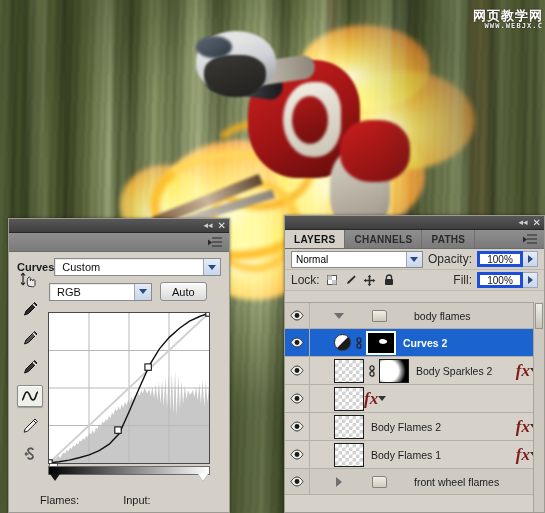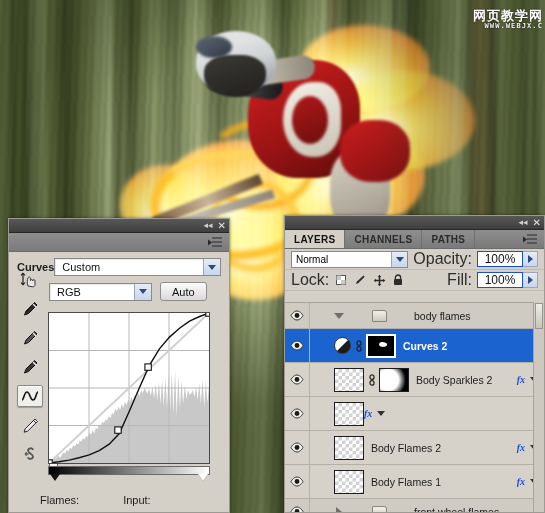--- a/index.html
+++ b/index.html
@@ -138,43 +138,43 @@
     filter:drop-shadow(0 0 0.5px #555); }
   .io-row { position:absolute; left:40px; top:494px; display:flex; gap:44px; font-size:11px; color:#1d1d1d; }
 
   
   #layers { left:284px; top:215px; width:261px; height:298px;
     box-shadow:0 0 3px rgba(0,0,0,.45); border:1px solid #9d9a93; }
   .lay-row {
     height:21px; display:flex; align-items:center; padding:0 6px; gap:5px;
     border-bottom:1px solid #bfbbb3;
   }
-  .lay-row .lbl { font-size:16px; color:#2c2c2c; }
+  .lay-row .lbl { font-size:12px; color:#2c2c2c; }
   .lay-select {
     width:135px; height:17px; background:#fff; border:1px solid #8a8a8a; position:relative;
     display:flex; align-items:center; padding-left:4px; font-size:10px;
   }
   .num-field {
-    width:46px; height:16px; background:#fff; border:1px solid #1d4ed8;
-    font-size:12px; display:flex; align-items:center; justify-content:center; color:#111;
+    width:46px; height:16px; background:#fff; border:3px solid #1d4ed8;
+    font-size:10px; display:flex; align-items:center; justify-content:center; color:#111;
   }
   .num-arrow {
     width:15px;height:16px;background:linear-gradient(#e6ecf6,#c9d6ea);
     border:1px solid #9aa7bb;border-left:none; display:flex;align-items:center;justify-content:center;
   }
   .num-arrow:after{content:"";width:0;height:0;border-top:4px solid transparent;
     border-bottom:4px solid transparent;border-left:5px solid #2a4a86;}
 
   .lock-ico { width:14px;height:14px;display:flex;align-items:center;justify-content:center; }
 
   
   .layer-list { position:absolute; left:0; right:0; top:86px; bottom:0;
     background:#d6d2ca; overflow:hidden; border-top:1px solid #a8a49c; }
   .layer-item {
-    height:34px; display:flex; align-items:center;
+    height:28px; display:flex; align-items:center;
     border-bottom:1px solid #b4b0a8; position:relative;
   }
   .layer-item.group { height:26px; background:#cfcbc3;gap:20px; }
   .layer-item.selected { background:#1b63cf; }
   .layer-item.selected .lname { color:#fff; font-weight:bold; }
   .eye-cell { width:25px; display:flex; align-items:center; justify-content:center;
     border-right:1px solid #b4b0a8; align-self:stretch; }
   .tw-cell { width:18px; display:flex; align-items:center; justify-content:center; }
   .lname { font-size:10.5px; color:#1c1c1c; margin-left:7px; flex:1;
     white-space:nowrap; overflow:hidden; }
@@ -187,22 +187,22 @@
   }
   .thumb.sel-b { border:2px solid #fff; }
   .thumb.black { background-image:none; background-color:#000; position:relative; }
   .thumb.whitemask { background-image:none; background-color:#fff; position:relative; }
   .thumb.curvesicon {
     background-image:none; width:17px;height:17px;border:1px solid #333; border-radius:50%;
     background:linear-gradient(135deg,#ffffff 0%,#ffffff 49%,#1b1b1b 51%,#1b1b1b 100%);
   }
   .link-ico { width:9px; height:14px; display:flex; align-items:center; justify-content:center;
     margin:0 3px; }
-  .fx { font-family:"Liberation Serif", serif; font-style:italic; font-size:10px;
-    font-weight:bold; color:#1d4ed8; margin-right:5px; }
+  .fx { font-family:"Liberation Serif", serif; font-style:italic; font-size:17px;
+    font-weight:bold; color:#7f1d1d; }
   .fx-caret { width:0;height:0;border-left:4px solid transparent;border-right:4px solid transparent;
     border-top:5px solid #333; margin-right:6px; }
   .tri-down { width:0;height:0;border-left:5px solid transparent;border-right:5px solid transparent;
     border-top:6px solid #6f6f6f; }
   .tri-right { width:0;height:0;border-top:5px solid transparent;border-bottom:5px solid transparent;
     border-left:6px solid #6f6f6f; }
   .folder { width:15px;height:12px;background:linear-gradient(#f2efe7,#cfcabd);
     border:1px solid #8a8478; border-radius:1px 3px 1px 1px; margin-left:4px; }
 
   .lay-scroll { position:absolute; right:0; top:86px; bottom:0; width:11px;

